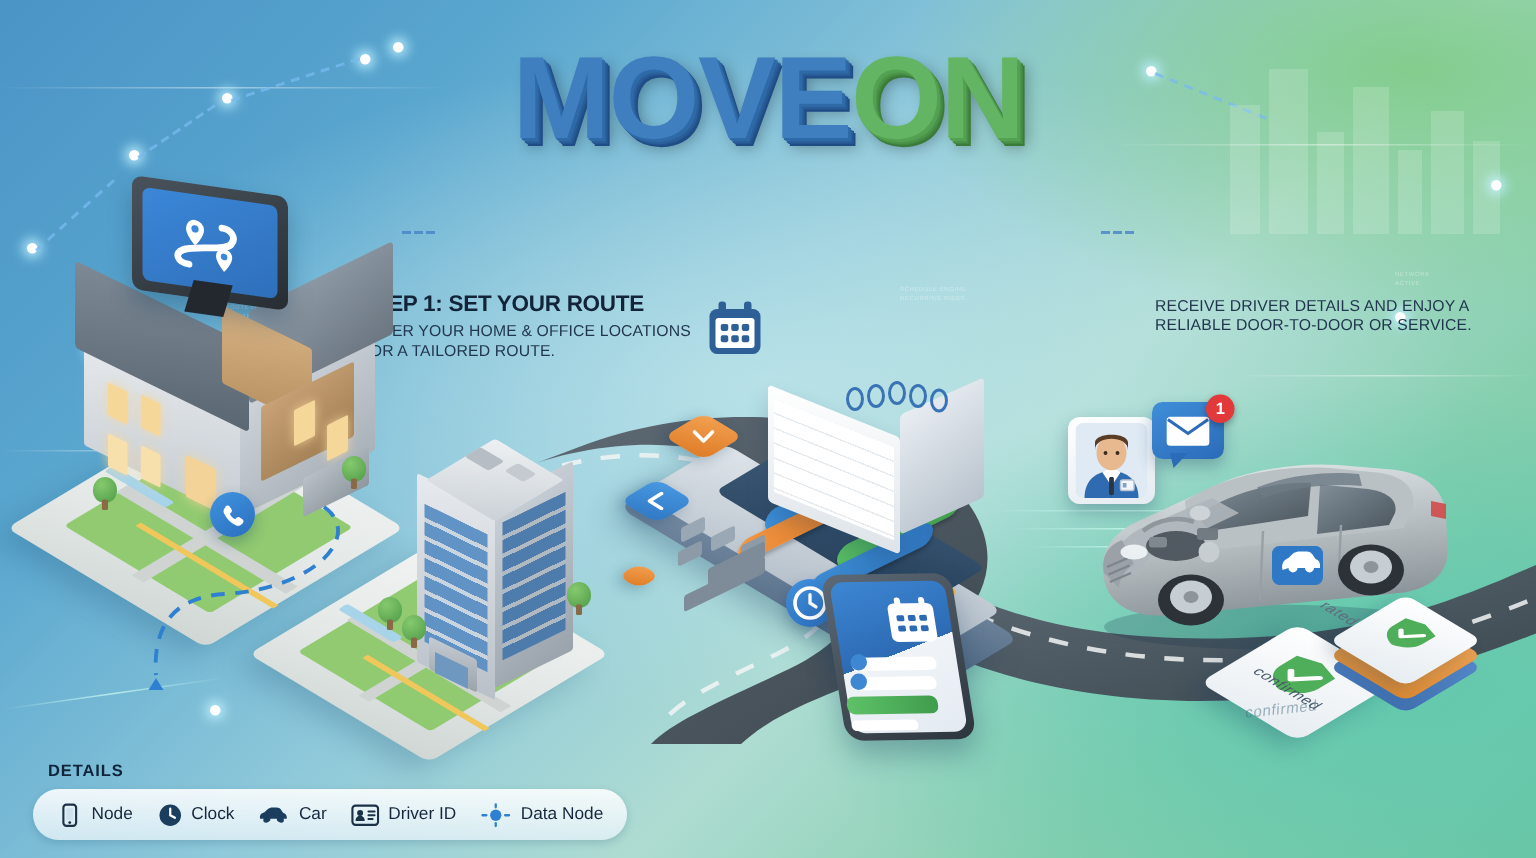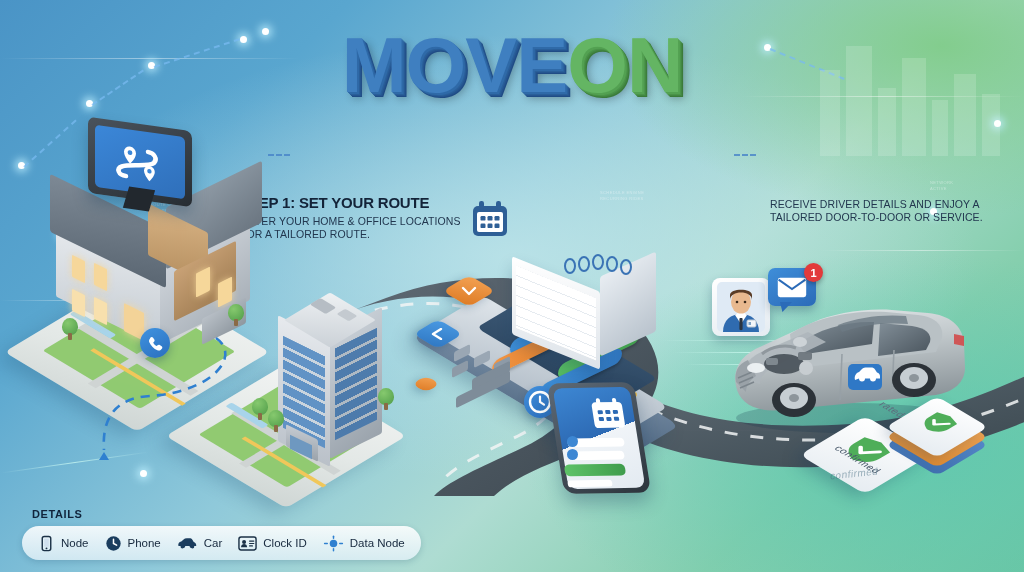--- a/index.html
+++ b/index.html
@@ -313,21 +313,21 @@
       <rect x="18.5" y="18" width="5" height="4.6" rx="1.2"></rect>
       <rect x="25.5" y="18" width="5" height="4.6" rx="1.2"></rect>
       <rect x="11.5" y="25.5" width="5" height="4.6" rx="1.2"></rect>
       <rect x="18.5" y="25.5" width="5" height="4.6" rx="1.2"></rect>
       <rect x="25.5" y="25.5" width="5" height="4.6" rx="1.2"></rect>
     </g>
   </svg>
 
 
   <div class="step" id="step3">
-    <div class="step-desc">RECEIVE DRIVER DETAILS AND ENJOY A TAILORED DOOR-TO-DOOR OR SERVICE.</div>
+    <div class="step-desc">RECEIVE DRIVER DETAILS AND ENJOY A RELIABLE DOOR-TO-DOOR OR SERVICE.</div>
   </div>
 
   <svg id="road" viewBox="0 0 700 230">
     <defs>
       <linearGradient id="roadg" x1="0" y1="0" x2="1" y2="1">
         <stop offset="0" stop-color="#5c6670"></stop>
         <stop offset="0.5" stop-color="#4a545e"></stop>
         <stop offset="1" stop-color="#39424b"></stop>
       </linearGradient>
     </defs>
@@ -647,21 +647,21 @@
         <circle cx="9" cy="14.2" r="1" fill="#1b3146"></circle>
       </svg>
       <span>Node</span>
     </div>
 
     <div class="legend-item">
       <svg class="legend-icon" viewBox="0 0 18 18">
         <circle cx="9" cy="9" r="7.6" fill="#1b3d5e"></circle>
         <path d="M9,4.4 L9,9 L12.3,10.8" stroke="#ffffff" stroke-width="1.6" fill="none" stroke-linecap="round"></path>
       </svg>
-      <span>Phone</span>
+      <span>Clock</span>
     </div>
 
     <div class="legend-item">
       <svg class="legend-icon" viewBox="0 0 22 14" style="width:21px;">
         <path d="M1.5,9.5 c-0.6,-2.4 0.6,-4 3,-4.6 l2.4,-2.2 c0.8,-0.7 2,-1.1 3.4,-1.1 h2.6 c1.5,0 2.5,0.5 3.2,1.6 l1.4,2.1 c1.6,0.5 2.6,1.6 2.6,3.2 v1 h-2.6 a2.2,2.2 0 0,1 -4.4,0 h-4.4 a2.2,2.2 0 0,1 -4.4,0 z" fill="#1b3d5e"></path>
         <circle cx="5.6" cy="10.4" r="1.9" fill="#1b3d5e"></circle>
         <circle cx="16.2" cy="10.4" r="1.9" fill="#1b3d5e"></circle>
       </svg>
       <span>Car</span>
     </div>
@@ -670,21 +670,21 @@
       <svg class="legend-icon" viewBox="0 0 20 16" style="width:19px;">
         <rect x="1" y="1.2" width="18" height="13.6" rx="2.2" fill="none" stroke="#1b3146" stroke-width="1.5"></rect>
         <circle cx="6.4" cy="6.4" r="2.1" fill="#1b3146"></circle>
         <path d="M3.2,12 C3.2,9.4 4.8,8.4 6.4,8.4 C8,8.4 9.6,9.4 9.6,12 Z" fill="#1b3146"></path>
         <g stroke="#1b3146" stroke-width="1.3" stroke-linecap="round">
           <path d="M12.2,5.4 L16.6,5.4"></path>
           <path d="M12.2,8 L16.6,8"></path>
           <path d="M12.2,10.6 L15.2,10.6"></path>
         </g>
       </svg>
-      <span>Clock ID</span>
+      <span>Driver ID</span>
     </div>
 
     <div class="legend-item">
       <svg class="legend-icon" viewBox="0 0 22 18" style="width:21px;">
         <circle cx="11" cy="9" r="4" fill="#2f80d0"></circle>
         <g stroke="#2f80d0" stroke-width="1.6" stroke-linecap="round">
           <path d="M1.6,9 L4.4,9"></path>
           <path d="M17.6,9 L20.4,9"></path>
           <path d="M11,1.4 L11,3.4"></path>
           <path d="M11,14.6 L11,16.6"></path>

